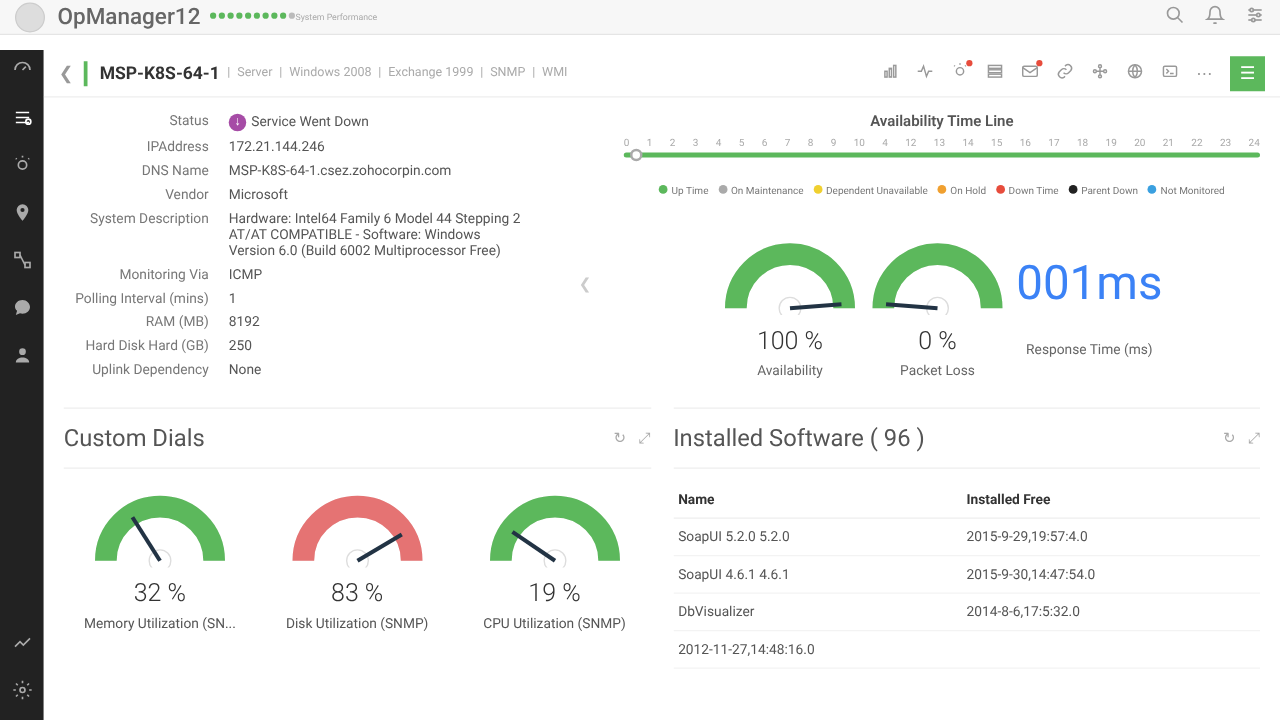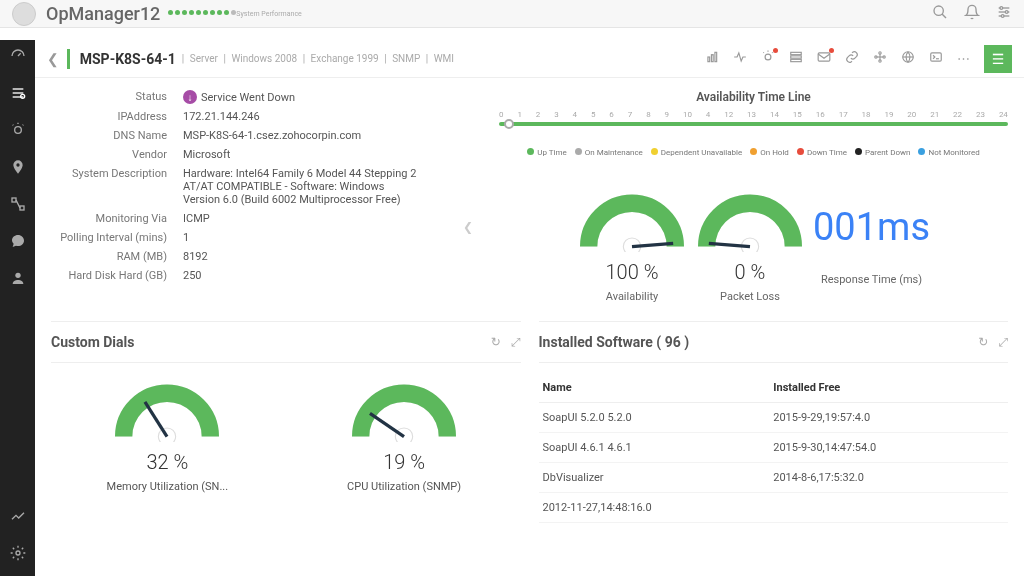--- a/index.html
+++ b/index.html
@@ -46,21 +46,21 @@
 .legend .sw{width:7px;height:7px;border-radius:50%}
 .gauges{display:flex;gap:8px;align-items:center;margin-top:30px;justify-content:center}
 .gauge-box{text-align:center}
 .gauge{width:110px;height:65px;margin:0 auto}
 .gauge-val{font-size:20px;font-weight:300;color:#333;margin-top:4px}
 .gauge-lbl{font-size:11px;color:#666;margin-top:6px}
 .bignum{font-size:38px;font-weight:400;color:#3b82f6}
 .panels{display:flex;gap:18px;padding:6px 16px}
 .panel{flex:1;border-top:1px solid #eee}
 .panel-head{display:flex;align-items:center;padding:12px 0;border-bottom:1px solid #eee}
-.panel-title{font-size:14px;font-weight:700;color:#555}
+.panel-title{font-size:19px;font-weight:400;color:#555}
 .panel-acts{margin-left:auto;display:flex;gap:10px}
 .pact{color:#aaa;font-size:12px;cursor:pointer}
 .dials{display:flex;gap:4px;padding-top:14px}
 .dial-box{text-align:center;flex:1}
 .dial-box .gauge{width:110px;height:65px}
 .dial-val{font-size:20px;font-weight:300;margin-top:4px}
 .dial-lbl{font-size:11px;color:#555;margin-top:6px;white-space:nowrap;overflow:hidden;text-overflow:ellipsis}
 .sw-table{margin-top:10px}
 .sw-head,.sw-row{display:flex;padding:8px 4px;font-size:11px}
 .sw-head{color:#333;font-weight:700;border-bottom:1px solid #eee}
@@ -250,20 +250,24 @@
           <div class="info-label">Polling Interval (mins)</div>
           <div class="info-val">1</div>
         </div>
       <div class="info-row">
           <div class="info-label">RAM (MB)</div>
           <div class="info-val">8192</div>
         </div>
       <div class="info-row">
           <div class="info-label">Hard Disk Hard (GB)</div>
           <div class="info-val">250</div>
+        </div>
+      <div class="info-row">
+          <div class="info-label">Uplink Dependency</div>
+          <div class="info-val">None</div>
         </div>
     </div>
     <span class="chev-close">❮</span>
     <div class="rightcol">
       <div class="avail-title">Availability Time Line</div>
       <div class="timeline">
         <div class="ticks">
             <span>0</span>
             <span>1</span>
             <span>2</span>
@@ -343,20 +347,26 @@
       </div>
       <div class="dials" id="dials">
           <div class="dial-box"><svg class="gauge" viewBox="0 0 100 60">
               <path d="M10 55 A40 40 0 0 1 90 55" stroke="#eee" stroke-width="16" fill="none"></path>
               <path d="M10 55 A40 40 0 0 1 90 55" stroke="#5cb85c" stroke-width="16" fill="none"></path>
               <circle cx="50" cy="55" r="8" fill="#fff" stroke="#ddd"></circle>
               <line x1="50" y1="55" x2="29.63858179079813" y2="22.915538830923424" stroke="#234" stroke-width="3"></line>
             </svg><div class="dial-val">32 %</div><div class="dial-lbl">Memory Utilization (SN...</div></div>
           <div class="dial-box"><svg class="gauge" viewBox="0 0 100 60">
               <path d="M10 55 A40 40 0 0 1 90 55" stroke="#eee" stroke-width="16" fill="none"></path>
+              <path d="M10 55 A40 40 0 0 1 90 55" stroke="#e57373" stroke-width="16" fill="none"></path>
+              <circle cx="50" cy="55" r="8" fill="#fff" stroke="#ddd"></circle>
+              <line x1="50" y1="55" x2="82.70819702614986" y2="35.656426201485885" stroke="#234" stroke-width="3"></line>
+            </svg><div class="dial-val">83 %</div><div class="dial-lbl">Disk Utilization (SNMP)</div></div>
+          <div class="dial-box"><svg class="gauge" viewBox="0 0 100 60">
+              <path d="M10 55 A40 40 0 0 1 90 55" stroke="#eee" stroke-width="16" fill="none"></path>
               <path d="M10 55 A40 40 0 0 1 90 55" stroke="#5cb85c" stroke-width="16" fill="none"></path>
               <circle cx="50" cy="55" r="8" fill="#fff" stroke="#ddd"></circle>
               <line x1="50" y1="55" x2="18.57093817756665" y2="33.64083164161904" stroke="#234" stroke-width="3"></line>
             </svg><div class="dial-val">19 %</div><div class="dial-lbl">CPU Utilization (SNMP)</div></div>
         </div>
     </div>
     <div class="panel">
       <div class="panel-head">
         <div class="panel-title">Installed Software ( 96 )</div>
         <div class="panel-acts">

